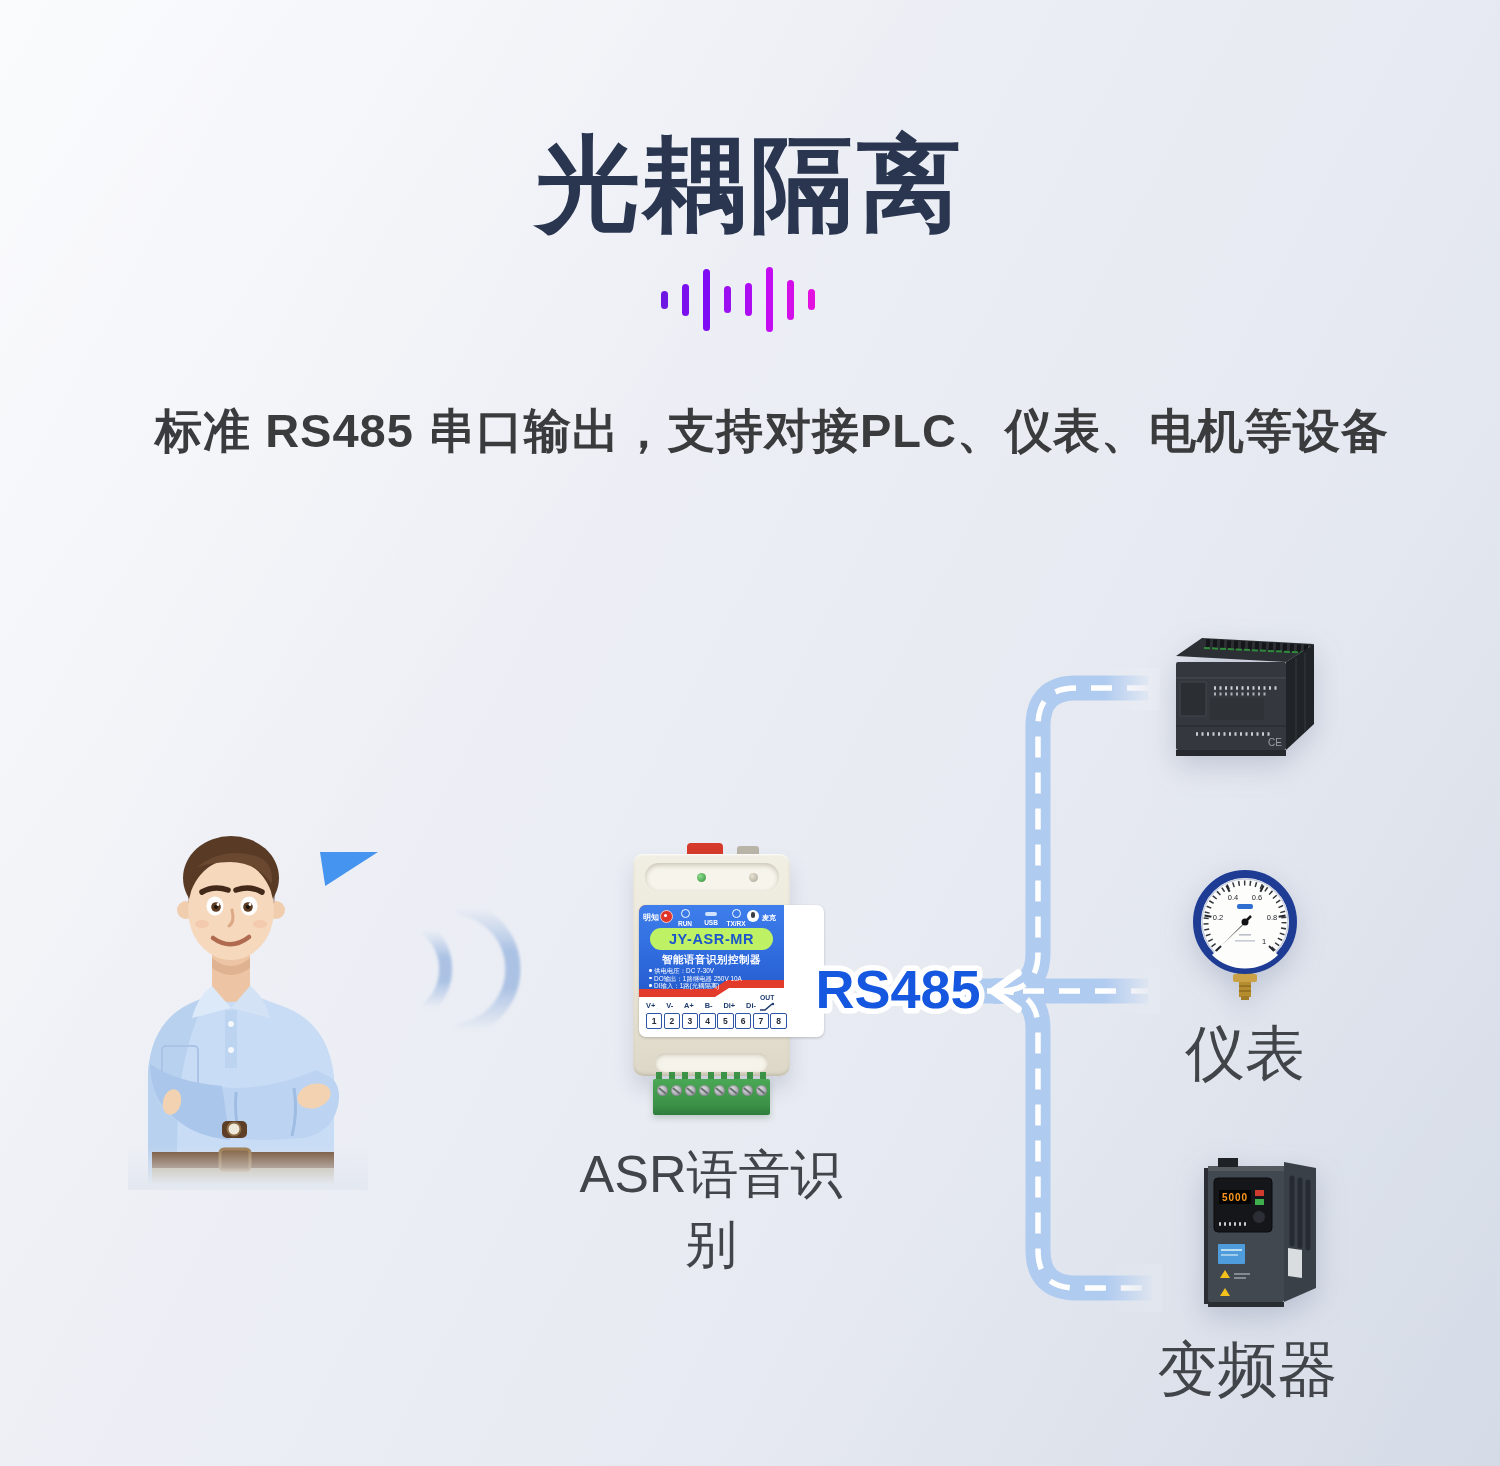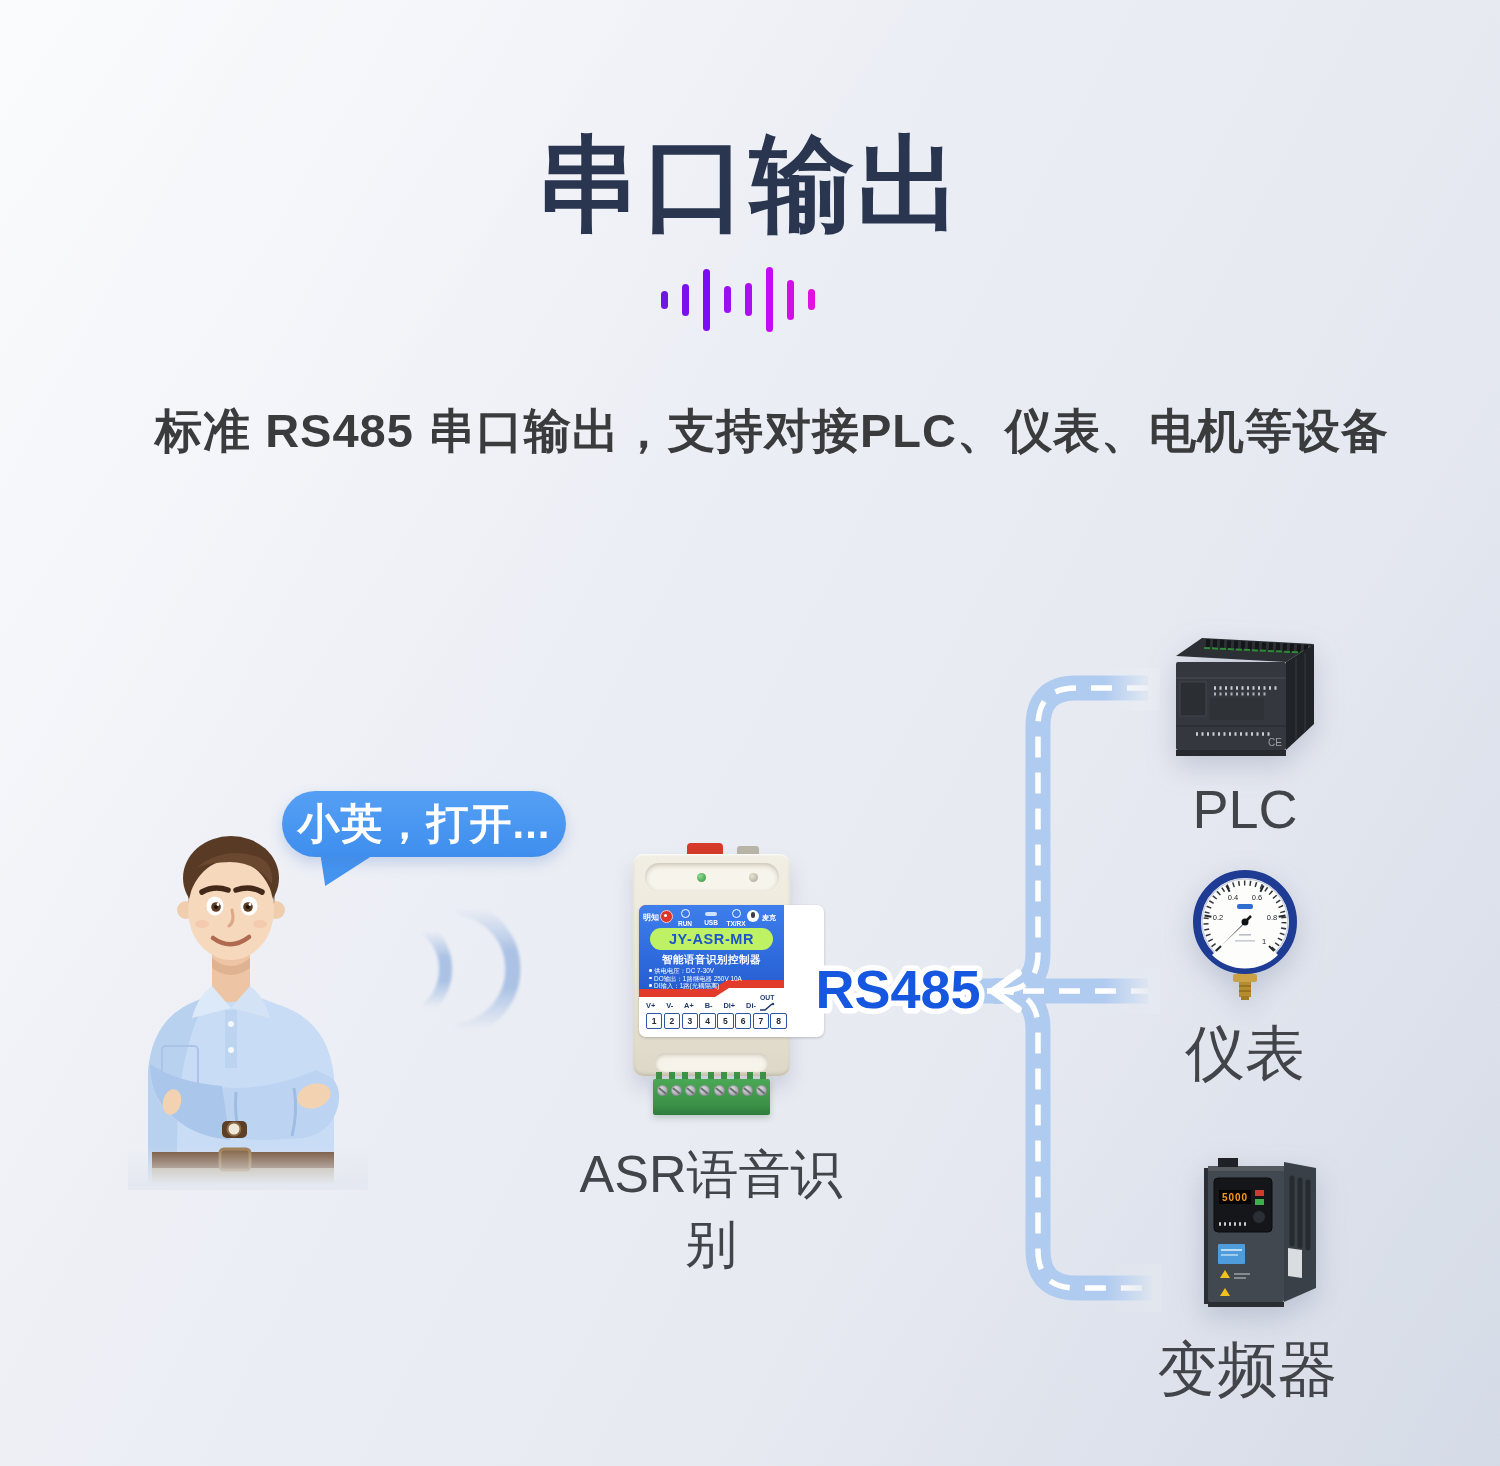--- a/index.html
+++ b/index.html
@@ -83,21 +83,21 @@
   .asr .screw::after{content:"";position:absolute;left:1px;top:4.6px;width:9px;height:1.6px;background:#6b7073;transform:rotate(40deg);}
 
   svg text{font-family:"Liberation Sans","DejaVu Sans",sans-serif;}
   .shadowed{filter:drop-shadow(0 10px 14px rgba(100,110,145,.28));}
 </style>
 </head>
 <body>
 
 <div class="stage">
 
-  <div class="page-title">串口输出</div>
+  <div class="page-title">光耦隔离</div>
 
   <svg class="abs" style="left:660px;top:258px;" width="172" height="84" viewBox="0 0 172 84">
     <rect x="1" y="33" width="7" height="18" rx="3.5" fill="#6e16e2"></rect>
     <rect x="22" y="26" width="7" height="32" rx="3.5" fill="#7a10ee"></rect>
     <rect x="43" y="11" width="7" height="62" rx="3.5" fill="#7f0bf4"></rect>
     <rect x="64" y="28" width="7" height="27" rx="3.5" fill="#9b10f1"></rect>
     <rect x="85" y="25" width="7" height="33" rx="3.5" fill="#ad0df2"></rect>
     <rect x="106" y="9" width="7" height="65" rx="3.5" fill="#c30cf1"></rect>
     <rect x="127" y="22" width="7" height="40" rx="3.5" fill="#d40ee9"></rect>
     <rect x="148" y="31" width="7" height="21" rx="3.5" fill="#e211df"></rect>
@@ -175,23 +175,20 @@
     <circle cx="82" cy="98.5" r="1.4" fill="#fff"></circle>
     <circle cx="114" cy="98.5" r="1.4" fill="#fff"></circle>
     <path d="M96,104 Q99,116 93,120" stroke="#dca886" stroke-width="3" fill="none" stroke-linecap="round"></path>
     <path d="M77,132 Q95,145 113,131" stroke="#b06a4f" stroke-width="4.5" fill="none" stroke-linecap="round"></path>
     <ellipse cx="66" cy="118" rx="7" ry="4" fill="rgba(240,160,130,.25)"></ellipse>
     <ellipse cx="124" cy="118" rx="7" ry="4" fill="rgba(240,160,130,.25)"></ellipse>
   </svg>
   <div class="man-fade"></div>
 
   <div class="bubble-tail"></div>
-  <div class="bubble">
-    <span>小英，打开...</span>
-  </div>
 
   <svg class="abs" style="left:390px;top:898px;" width="140" height="142" viewBox="0 0 140 142">
     <defs>
       <linearGradient id="wg" x1="0" y1="0" x2="0" y2="1">
         <stop offset="0" stop-color="#b0c6e6" stop-opacity="0"></stop>
         <stop offset=".35" stop-color="#abc2e4"></stop>
         <stop offset=".65" stop-color="#abc2e4"></stop>
         <stop offset="1" stop-color="#b0c6e6" stop-opacity="0"></stop>
       </linearGradient>
       <filter id="soft">
@@ -283,21 +280,20 @@
     <line x1="8" y1="52" x2="118" y2="52" stroke="#42474e" stroke-width="1.5"></line>
     <line x1="8" y1="100" x2="118" y2="100" stroke="#2a2d31" stroke-width="1.5"></line>
     <rect x="12" y="56" width="26" height="34" fill="#2b2e33" stroke="#41464d"></rect>
     <rect x="42" y="72" width="54" height="22" fill="#2f3338"></rect>
     <line x1="46" y1="62" x2="112" y2="62" stroke="#c9ced4" stroke-width="3.5" stroke-dasharray="2 3.5"></line>
     <line x1="46" y1="68" x2="100" y2="68" stroke="#aeb3b9" stroke-width="3" stroke-dasharray="2 3.5"></line>
     <line x1="28" y1="108" x2="104" y2="108" stroke="#c9ced4" stroke-width="3.5" stroke-dasharray="2 3.5"></line>
     <text x="100" y="120" font-size="10" fill="#9aa0a6">CE</text>
     <polygon points="8,124 118,124 118,130 8,130" fill="#26292d"></polygon>
   </svg>
-  <div class="caption small" style="left:1165px;top:778px;width:160px;font-size:54px;">PLC</div>
 
   <svg class="abs shadowed" style="left:1192px;top:870px;" width="106" height="130" viewBox="0 0 106 130">
     <rect x="45" y="96" width="16" height="10" fill="#c9a03f"></rect>
     <rect x="41" y="104" width="24" height="8" rx="2" fill="#caa146"></rect>
     <rect x="47" y="112" width="12" height="15" fill="#b58c2e"></rect>
     <line x1="47" y1="116" x2="59" y2="116" stroke="#8f6d1f" stroke-width="1.5"></line>
     <line x1="47" y1="121" x2="59" y2="121" stroke="#8f6d1f" stroke-width="1.5"></line>
     <rect x="49" y="126" width="8" height="4" fill="#a07c26"></rect>
     <circle cx="53" cy="52" r="48" fill="#fdfdfc" stroke="#1f3c95" stroke-width="8"></circle>
     <circle cx="53" cy="52" r="43" fill="#fdfdfc" stroke="#c7cedd" stroke-width="1.5"></circle>

